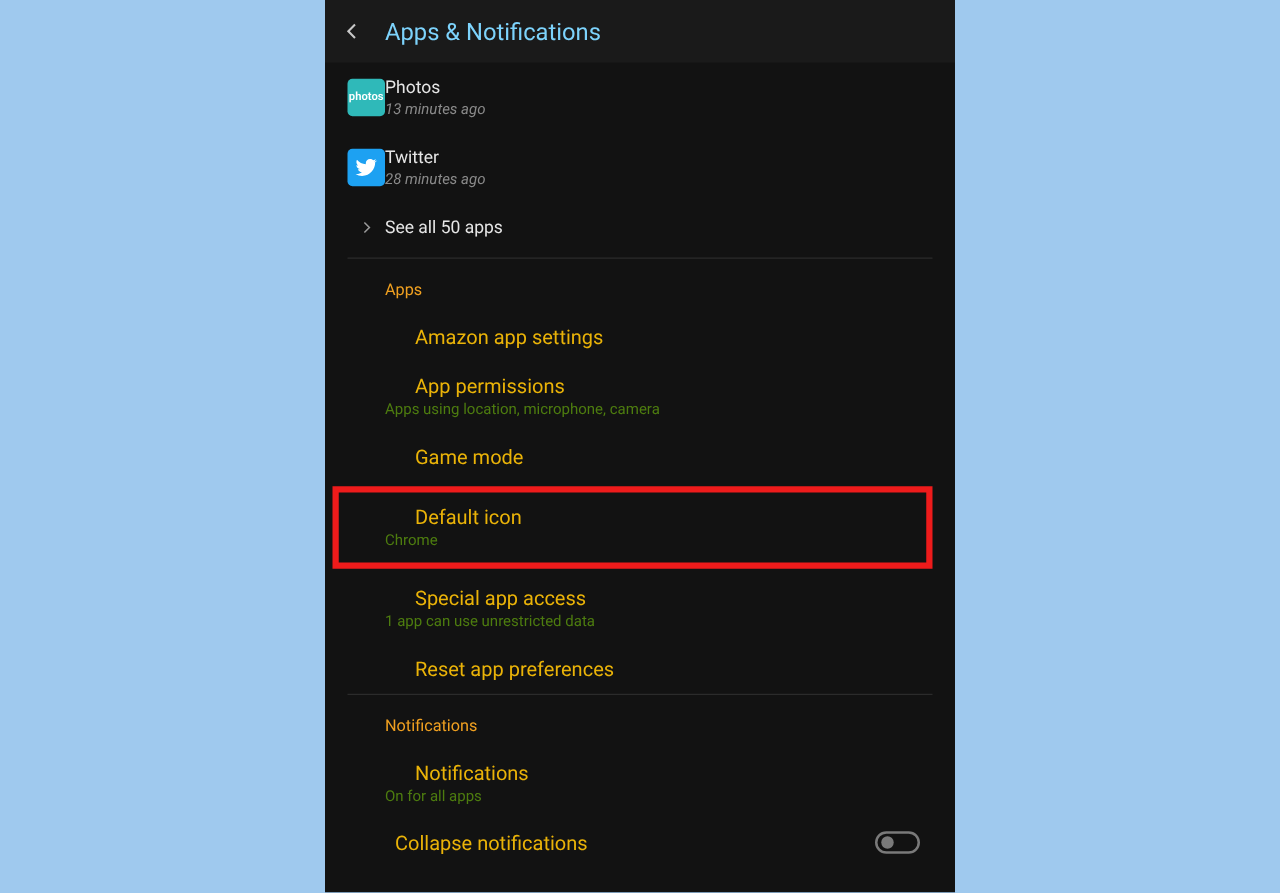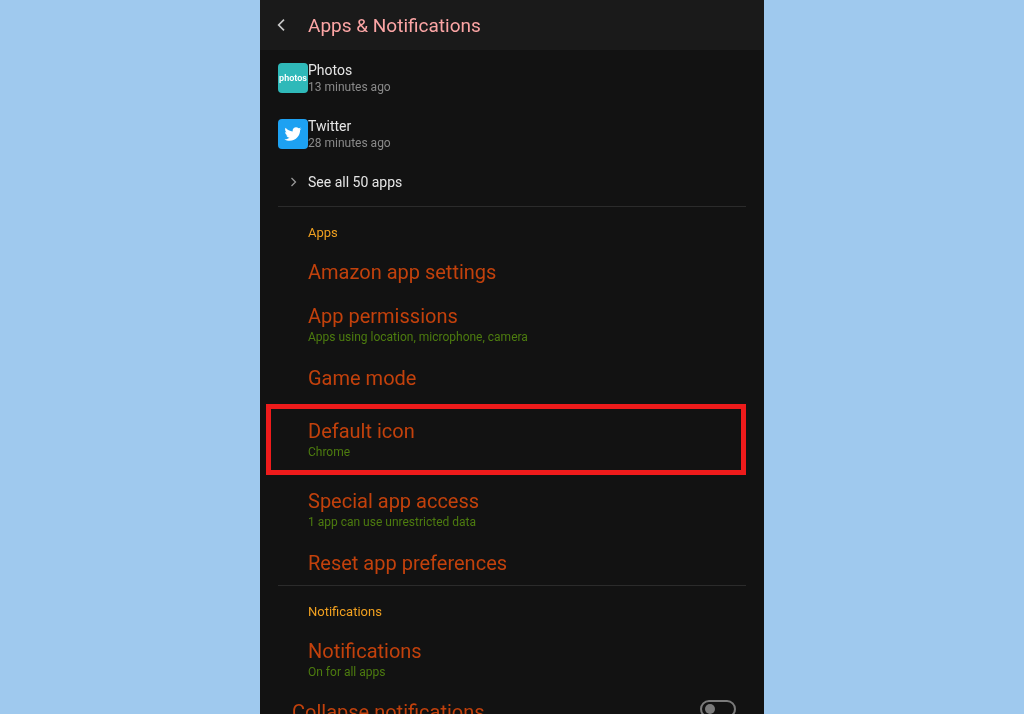--- a/index.html
+++ b/index.html
@@ -25,21 +25,21 @@
     height: 50px;
     display: flex;
     align-items: center;
     padding: 0 14px;
     gap: 18px;
   }
   .back-icon svg { display: block; }
   .title {
     font-size: 19px;
     font-weight: 400;
-    color: #fca5a5;
+    color: #7dd3fc;
   }
   .scroll {
     flex: 1;
     overflow: hidden;
   }
   .app-row {
     display: flex;
     align-items: center;
     padding: 12px 18px;
   }
@@ -57,21 +57,21 @@
     color: #fff;
     font-size: 9px;
     font-weight: 600;
     text-align: center;
   }
   .twitter-icon {
     background: #1da1f2;
   }
   .app-text { display: flex; flex-direction: column; }
   .app-name { font-size: 14px; color: #e6e6e6; }
-  .app-sub { font-size: 12px; color: #8a8a8a; margin-top: 2px; }
+  .app-sub { font-size: 12px; color: #8a8a8a; margin-top: 2px; font-style: italic; }
   .see-all {
     display: flex;
     align-items: center;
     padding: 12px 18px 16px 18px;
     gap: 0;
   }
   .chevron-box {
     width: 30px;
     display: flex;
     justify-content: center;
@@ -87,21 +87,21 @@
     font-size: 13px;
     padding: 18px 18px 10px 48px;
   }
   .item {
     padding: 10px 18px 10px 48px;
     display: flex;
     align-items: center;
     gap: 10px;
   }
   .item-text { display: flex; flex-direction: column; flex: 1; }
-  .item-title { font-size: 20px; color: #c2410c; }
+  .item-title { font-size: 16px; color: #eab308; margin-left: 24px; }
   .item-sub { font-size: 12px; color: #4d7c0f; margin-top: 2px; line-height: 1.3; }
   .highlight-box {
     border: 5px solid #ee1b1b;
     margin: 4px 18px 4px 6px;
     padding: 10px 0 10px 37px;
   }
   .toggle {
     width: 36px;
     height: 18px;
     border: 2px solid #7a7a7a;

